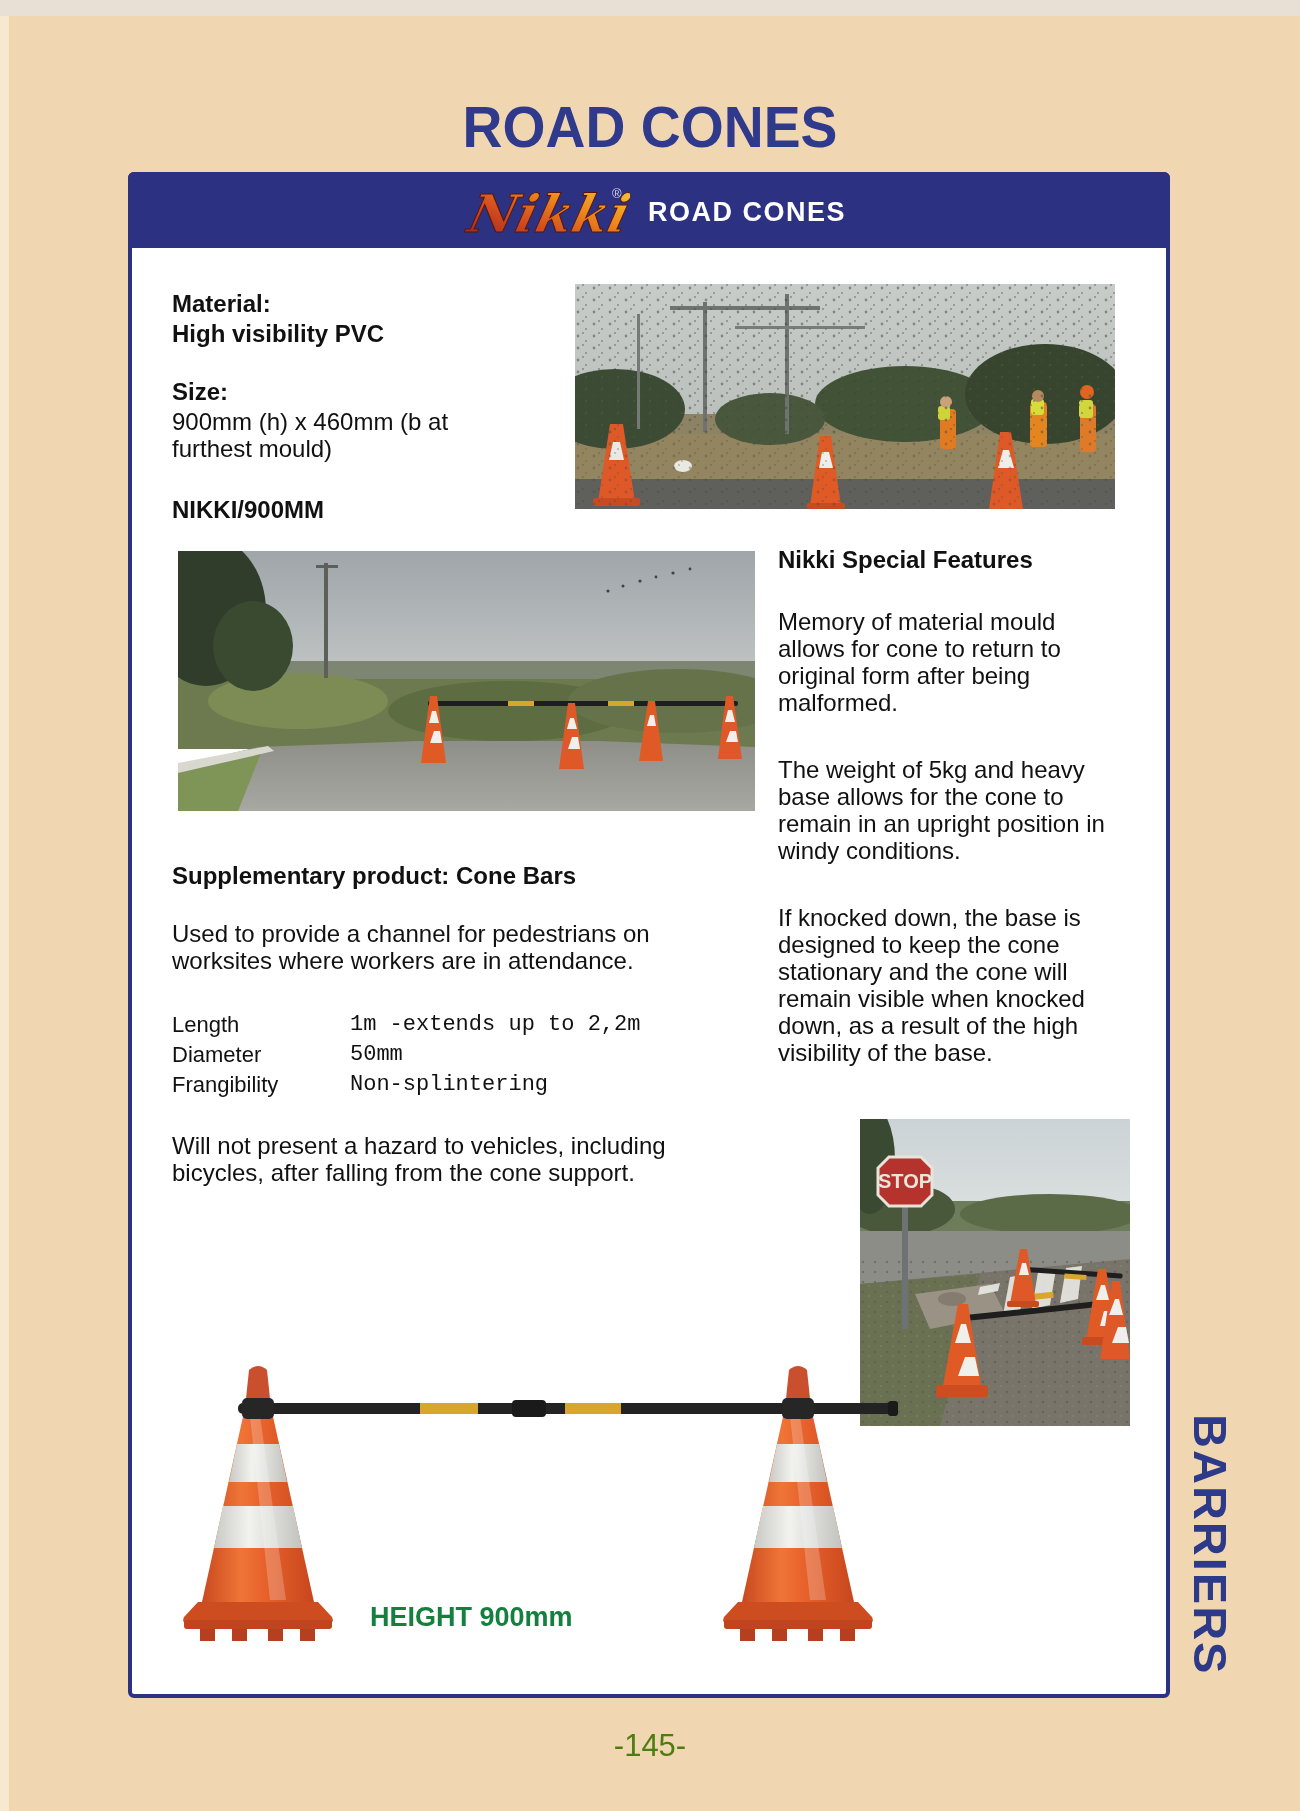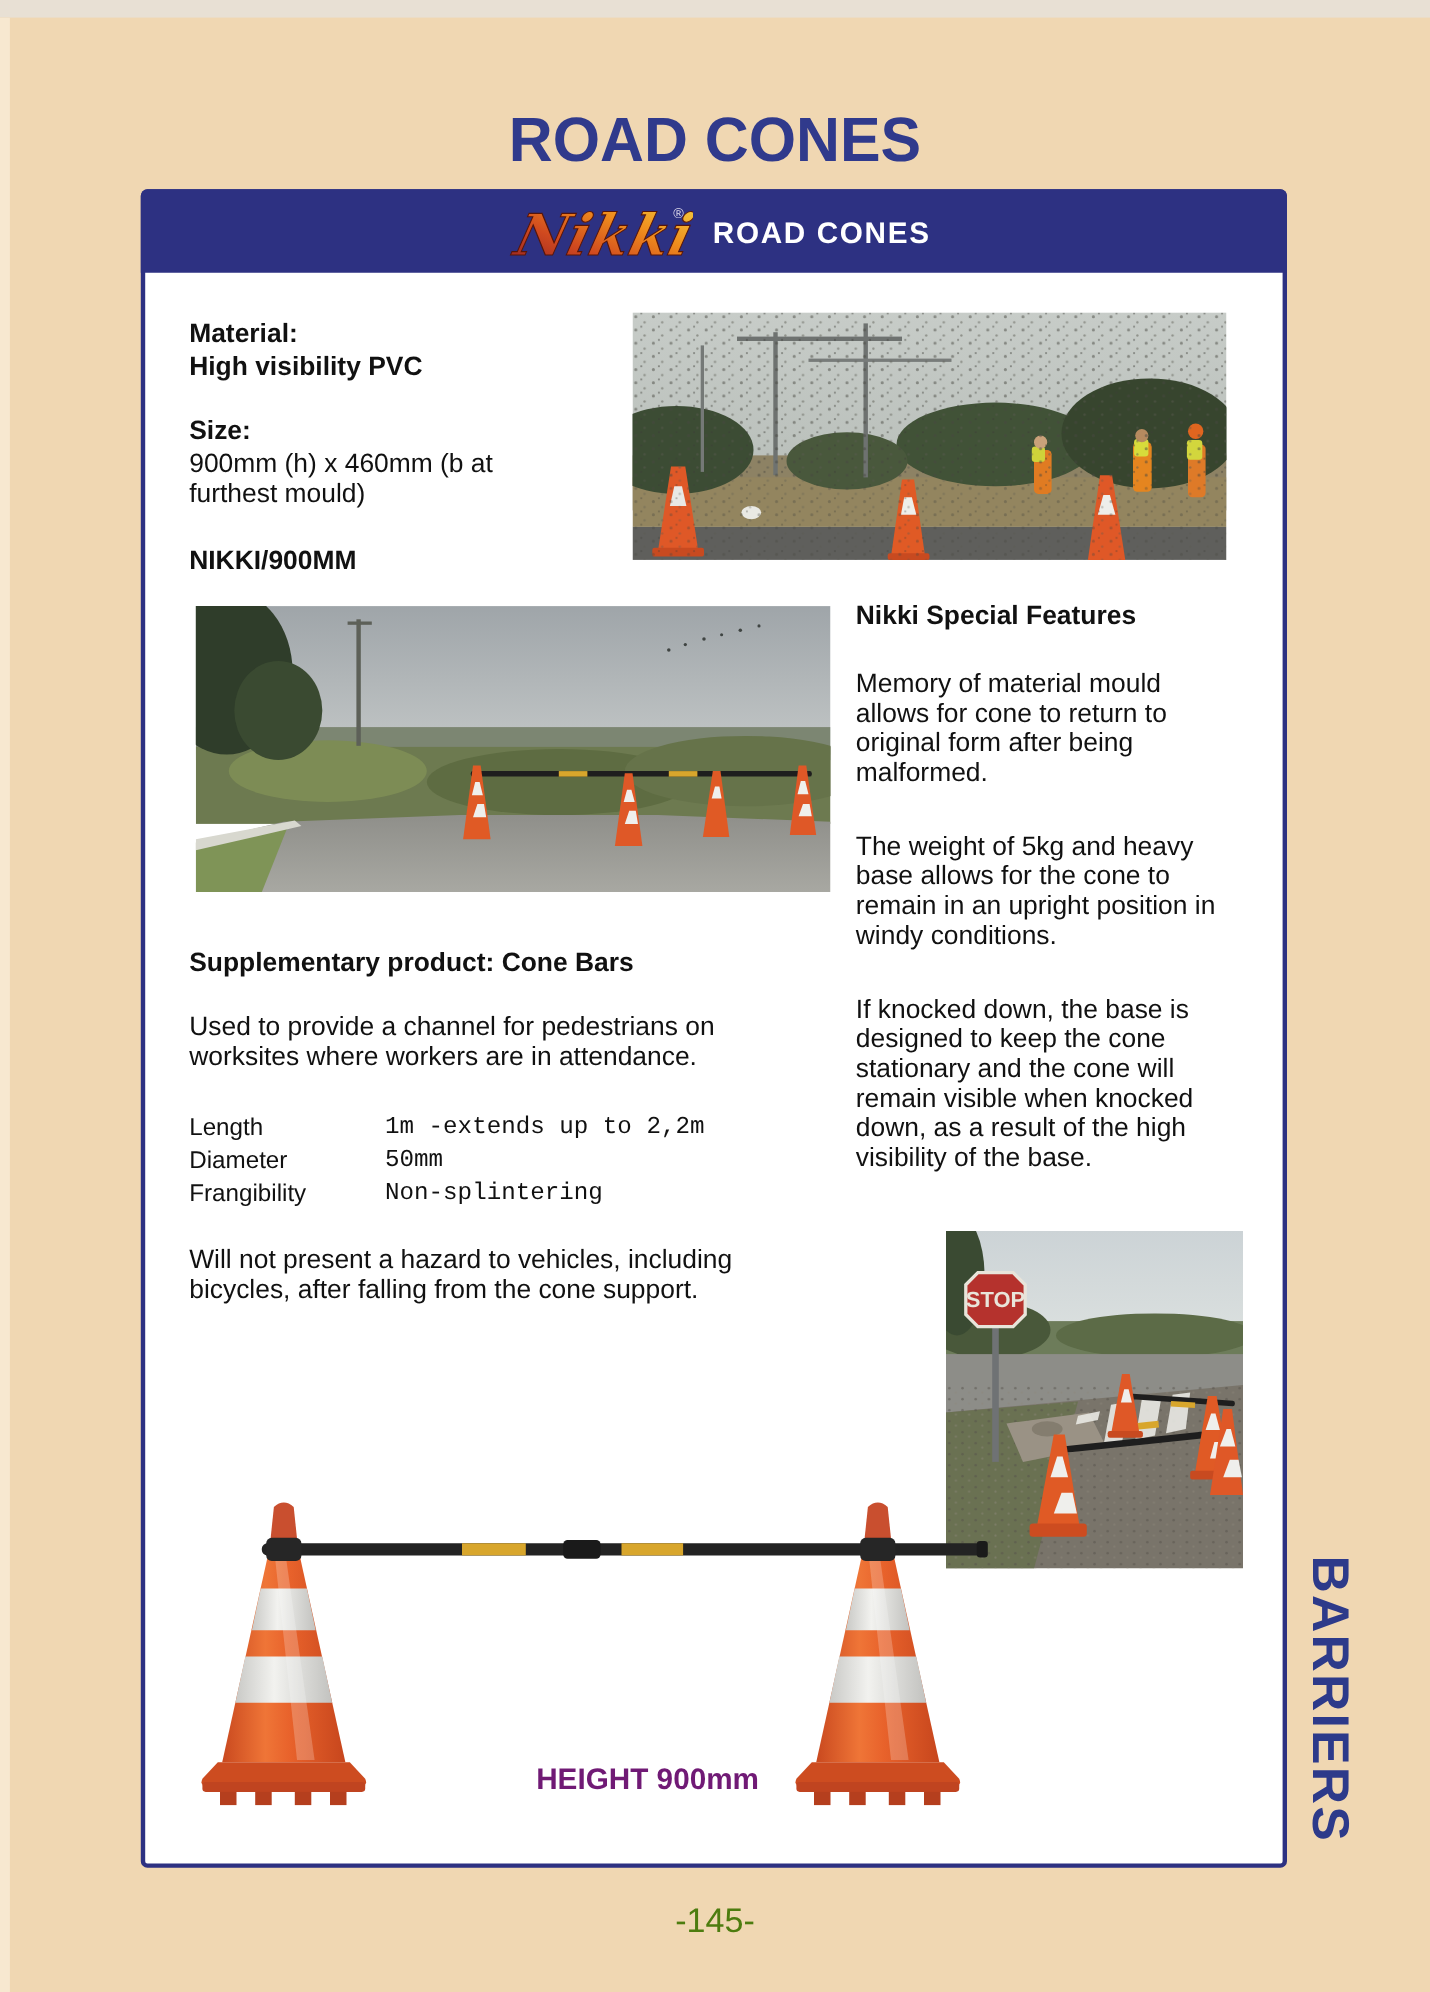--- a/index.html
+++ b/index.html
@@ -29,22 +29,22 @@
     margin-top:4px;
   }
   .nikki-logo{position:relative;top:6px;}
   .txt{position:absolute;line-height:27px;font-size:24px;white-space:pre-line;}
   .b{font-weight:bold;}
   .spec-row{position:absolute;font-size:22px;}
   .spec-label{position:absolute;left:0;top:0;width:155px;}
   .spec-value{position:absolute;left:178px;top:0;width:360px;font-family:Liberation Mono, monospace;}
   .photo{position:absolute;display:block;}
   .height-caption{
-    position:absolute;left:370px;top:1586px;width:320px;text-align:right;
-    font-size:27px;font-weight:bold;color:#701a75;
+    position:absolute;left:370px;top:1586px;width:320px;text-align:left;
+    font-size:27px;font-weight:bold;color:#15803d;
   }
   .side-label{
     position:absolute;left:1183px;top:1398px;height:240px;
     writing-mode:vertical-rl;
     font-size:47px;font-weight:bold;color:#2d3a8a;letter-spacing:2px;
   }
   .footer-num{
     position:absolute;left:0;top:1712px;width:1300px;text-align:center;
     font-size:31px;color:#4d7c0f;font-family:"Liberation Sans",sans-serif;
   }

